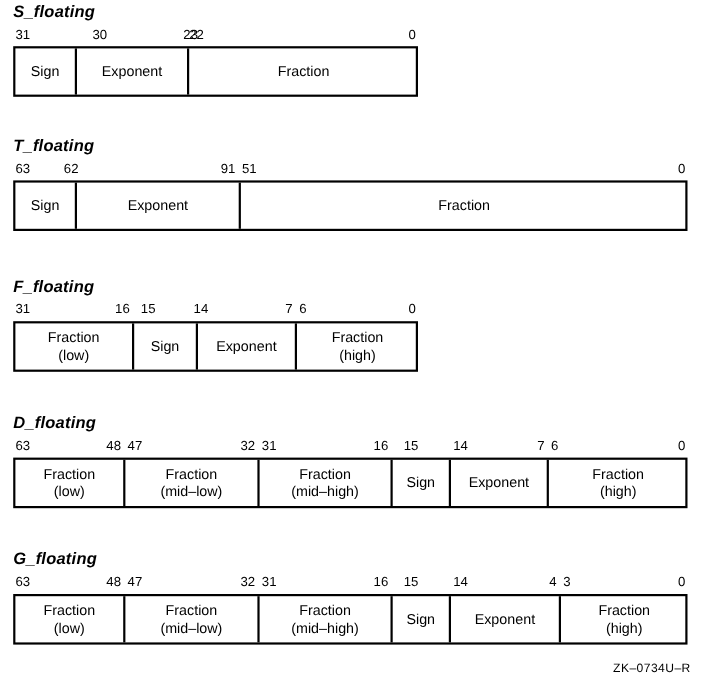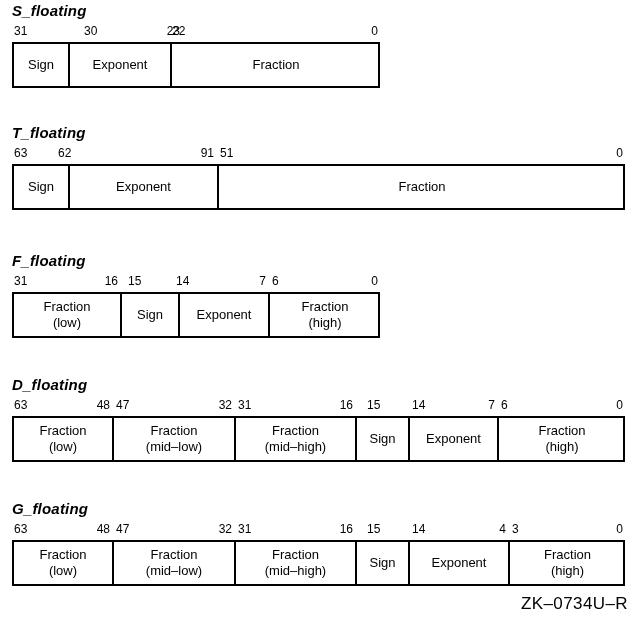--- a/index.html
+++ b/index.html
@@ -96,21 +96,21 @@
     white-space: nowrap;
     overflow: hidden;
   }
   .field + .field { border-left: 2px solid #000000; }
   .field .l2 { display: block; text-align: center; }
 
   .footer-id {
     position: absolute;
     right: 12px;
     bottom: 6px;
-    font-size: 17px;
+    font-size: 11px;
     letter-spacing: 0.4px;
     white-space: nowrap;
     margin-left: 20px;
   }
 </style>
 </head>
 <body>
 
 <div id="page">
   <div id="blocks">

